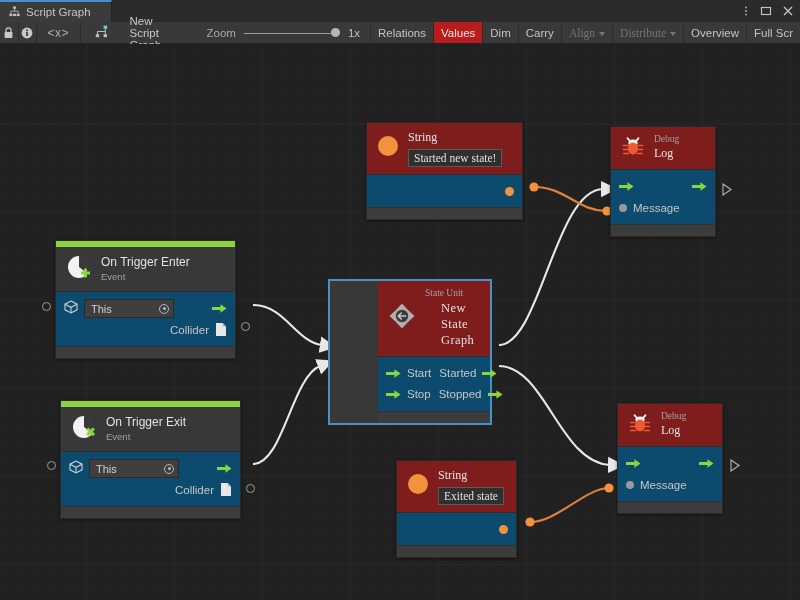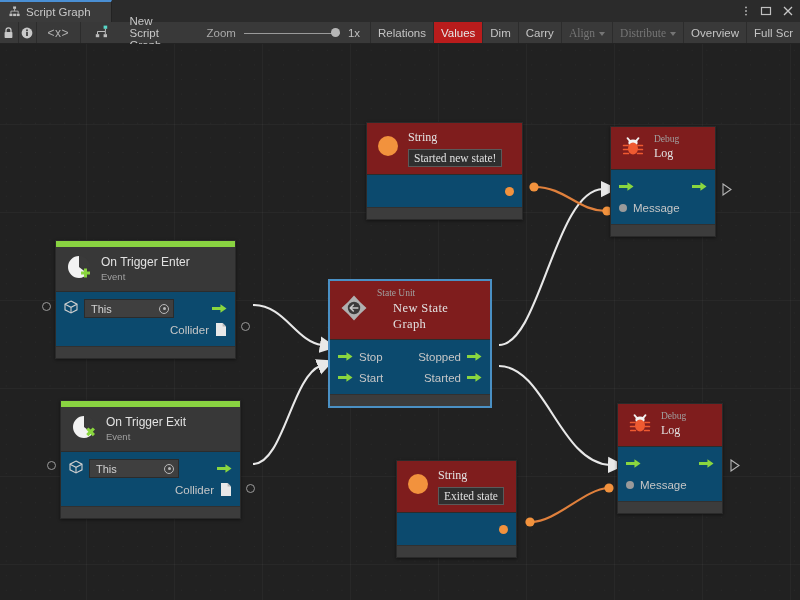--- a/index.html
+++ b/index.html
@@ -107,21 +107,21 @@
   }
   #wires { position: absolute; left: 0; top: 0; width: 800px; height: 556px; }
 
   
   .node {
     position: absolute;
     background: #383838;
     border: 1px solid #2a2a2a;
     box-shadow: 0 1px 3px rgba(0,0,0,.45);
   }
-  .node.selected { border: 1px solid #4a90c4; box-shadow: 0 0 0 1px #4a90c4; }
+  .node.selected { border: 1px solid #4a90c4; box-shadow: 0 0 0 1px #4a90c4; padding-left: 48px; }
   .node-accent { height: 6px; background: #89d341; }
   .node-head {
     display: flex; align-items: center; gap: 9px;
     padding: 7px 9px 7px 10px;
     background: #383838;
     border-bottom: 1px solid #2c2c2c;
   }
   .node-head.dark { background: #7f1d1d; font-family: Liberation Serif, serif; }
   .node-titles { display: flex; flex-direction: column; justify-content: center; }
   .node-sub { font-size: 9.5px; color: #a0a0a0; line-height: 1.25; }
@@ -449,38 +449,38 @@
         <span class="node-sub">State Unit</span>
         <span class="node-title big">New  State  Graph</span>
       </div>
     </div>
     <div class="node-body">
       <div class="port-row">
         <span class="port-left">
           <svg class="arrow-green" viewBox="0 0 16 11">
               <path d="M0,4 H9 V1 L15.5,5.5 L9,10 V7 H0 Z" fill="#8ad63f"></path>
             </svg>
+          <span class="port-label">Start</span>
+        </span>
+        <span class="port-right">
+          <span class="port-label">Started</span>
+          <svg class="arrow-green" viewBox="0 0 16 11">
+              <path d="M0,4 H9 V1 L15.5,5.5 L9,10 V7 H0 Z" fill="#8ad63f"></path>
+            </svg>
+        </span>
+      </div>
+      <div class="port-row">
+        <span class="port-left">
+          <svg class="arrow-green" viewBox="0 0 16 11">
+              <path d="M0,4 H9 V1 L15.5,5.5 L9,10 V7 H0 Z" fill="#8ad63f"></path>
+            </svg>
           <span class="port-label">Stop</span>
         </span>
         <span class="port-right">
           <span class="port-label">Stopped</span>
-          <svg class="arrow-green" viewBox="0 0 16 11">
-              <path d="M0,4 H9 V1 L15.5,5.5 L9,10 V7 H0 Z" fill="#8ad63f"></path>
-            </svg>
-        </span>
-      </div>
-      <div class="port-row">
-        <span class="port-left">
-          <svg class="arrow-green" viewBox="0 0 16 11">
-              <path d="M0,4 H9 V1 L15.5,5.5 L9,10 V7 H0 Z" fill="#8ad63f"></path>
-            </svg>
-          <span class="port-label">Start</span>
-        </span>
-        <span class="port-right">
-          <span class="port-label">Started</span>
           <svg class="arrow-green" viewBox="0 0 16 11">
               <path d="M0,4 H9 V1 L15.5,5.5 L9,10 V7 H0 Z" fill="#8ad63f"></path>
             </svg>
         </span>
       </div>
     </div>
     <div class="node-foot"></div>
   </div>
 
   <div class="node" style="left:60px; top:356px; width:181px;">

